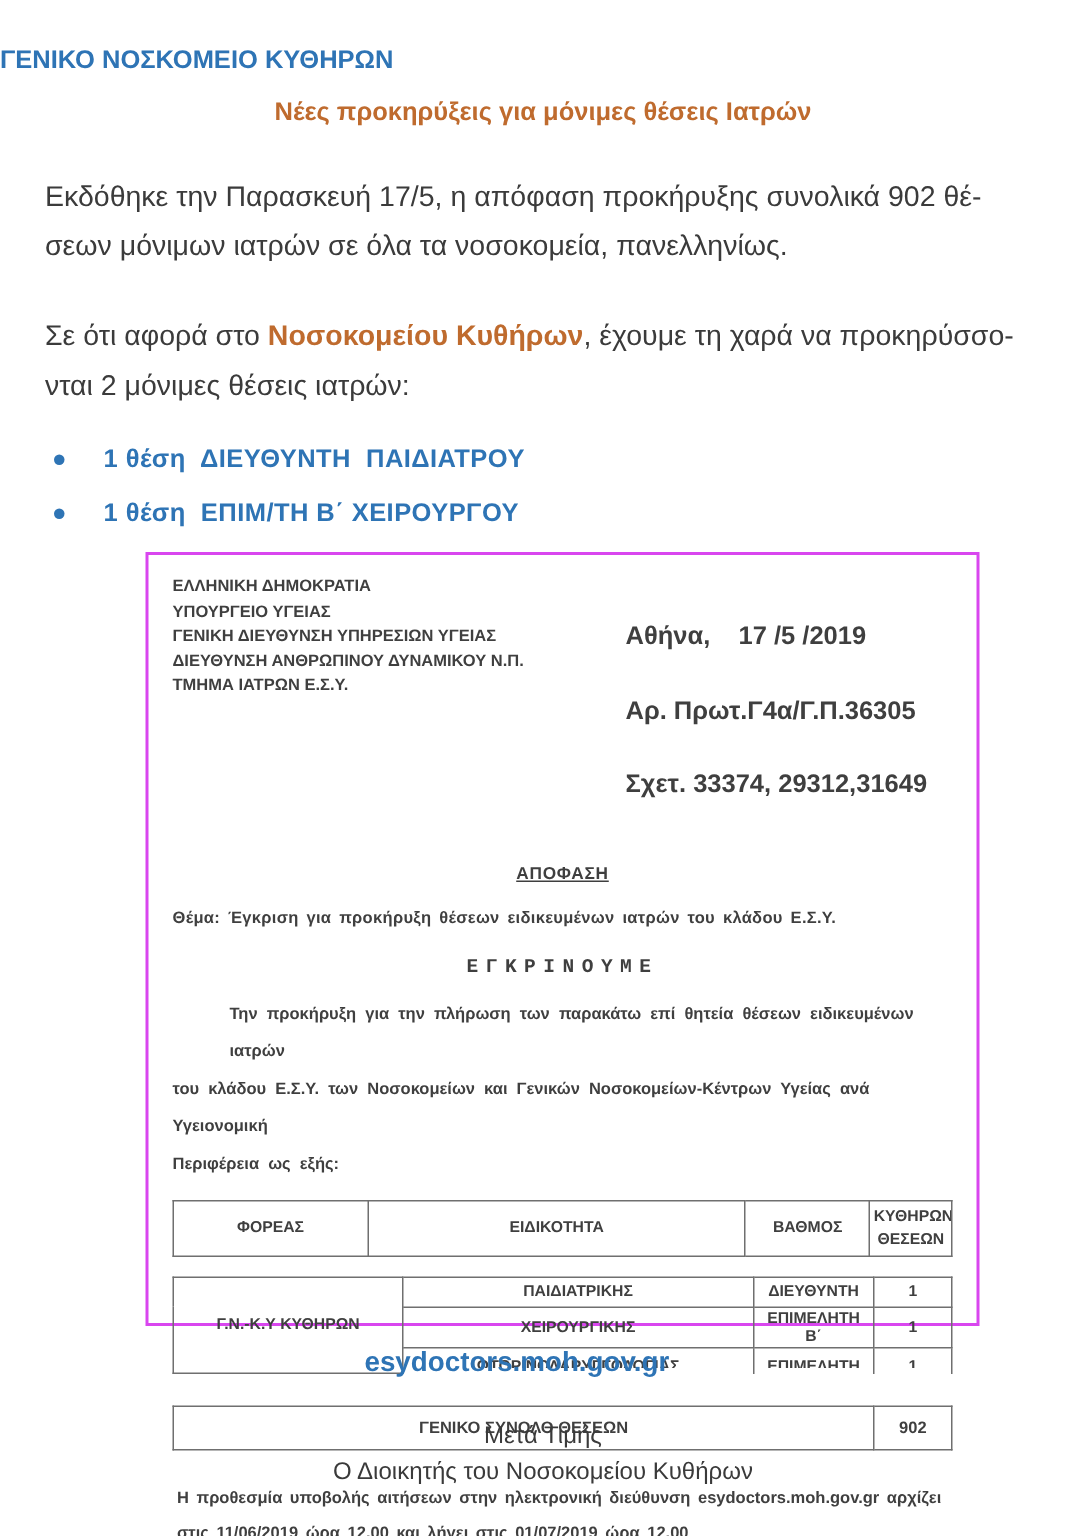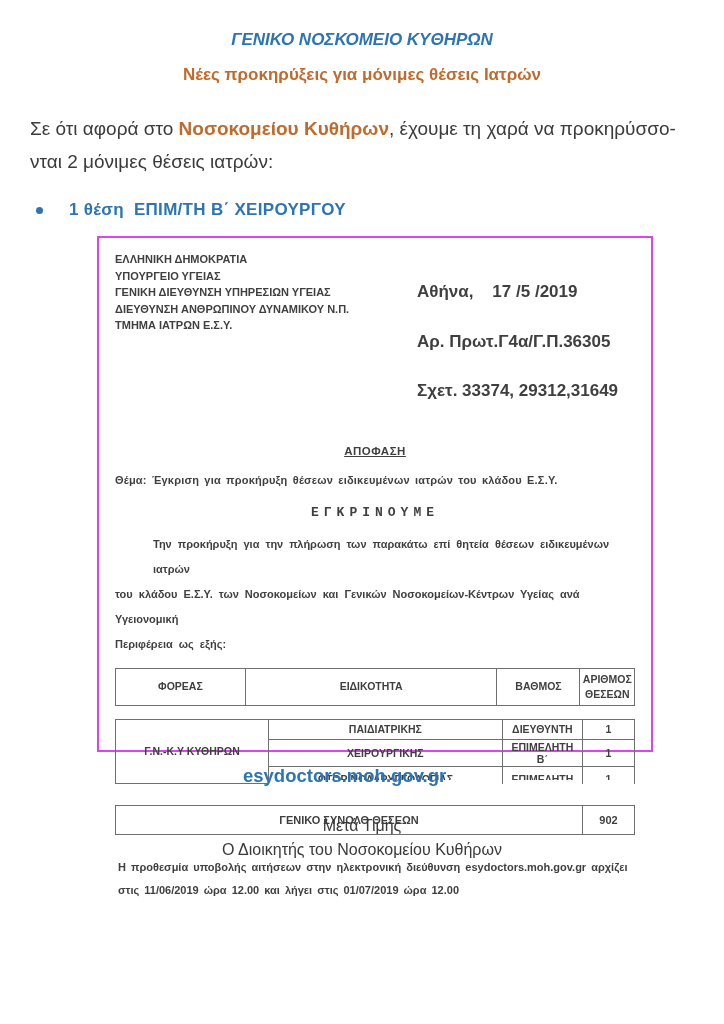--- a/index.html
+++ b/index.html
@@ -1,21 +1,21 @@
 <!DOCTYPE html>
 <html><head>
 <meta charset="utf-8">
 <style>
   * { margin:0; padding:0; box-sizing:border-box; }
   html,body { width:724px; height:1024px; background:#ffffff;
     font-family:"Liberation Sans","DejaVu Sans",sans-serif; color:#3b3b3b; }
 
   .page { width:724px; height:1024px; overflow:hidden; }
 
-  .title { margin-top:30px; text-align:center; font-size:17px; font-weight:bold; color:#2e74b5;font-style:italic; }
+  .title { margin-top:30px; text-align:left; font-size:17px; font-weight:bold; color:#2e74b5; }
   .subtitle { margin-top:15px; text-align:center; font-size:17px; font-weight:bold; color:#bf6b2e; }
 
   .intro { margin:30px 28px 0 30px; font-size:19px; line-height:33px; color:#3b3b3b; }
   .para2 { margin:27px 28px 0 30px; font-size:19px; line-height:33px; color:#3b3b3b; }
   .para2 .hl { color:#bf6b2e; font-weight:bold; }
 
   .bullets { margin:22px 0 0 36px; }
   .bullet-row { display:flex; align-items:center; margin-bottom:16px; }
   .dot { width:7px; height:7px; border-radius:50%; background:#2e74b5; margin-right:26px; flex:0 0 auto; }
   .bullet-label { color:#2e74b5; font-weight:bold; font-size:17px; letter-spacing:0.3px; white-space:pre; }
@@ -54,27 +54,35 @@
   .closing { margin-top:27px; text-align:center; font-size:16px; color:#3a3a3a; line-height:24px; }
 </style>
 </head>
 <body>
 
 <div class="page">
 
   <div class="title">ΓΕΝΙΚΟ ΝΟΣΚΟΜΕΙΟ ΚΥΘΗΡΩΝ</div>
   <div class="subtitle">Νέες προκηρύξεις για μόνιμες θέσεις Ιατρών</div>
 
+  <div class="intro">
+    <div>Εκδόθηκε την Παρασκευή 17/5, η απόφαση προκήρυξης συνολικά 902 θέ-</div>
+    <div>σεων μόνιμων ιατρών σε όλα τα νοσοκομεία, πανελληνίως.</div>
+  </div>
 
   <div class="para2">
     <div><span>Σε ότι αφορά στο </span><span class="hl">Νοσοκομείου Κυθήρων</span><span>, έχουμε τη χαρά να προκηρύσσο-</span></div>
     <div>νται 2 μόνιμες θέσεις ιατρών:</div>
   </div>
 
   <div class="bullets">
+    <div class="bullet-row">
+      <span class="dot"></span>
+      <span class="bullet-label">1 θέση  ΔΙΕΥΘΥΝΤΗ  ΠΑΙΔΙΑΤΡΟΥ</span>
+    </div>
     <div class="bullet-row">
       <span class="dot"></span>
       <span class="bullet-label">1 θέση  ΕΠΙΜ/ΤΗ Β΄ ΧΕΙΡΟΥΡΓΟΥ</span>
     </div>
   </div>
 
   <div class="doc">
     <div class="doc-head">
       <div class="sender">
         <div>ΕΛΛΗΝΙΚΗ ΔΗΜΟΚΡΑΤΙΑ</div>
@@ -99,21 +107,21 @@
       <div>του κλάδου Ε.Σ.Υ. των Νοσοκομείων και Γενικών Νοσοκομείων-Κέντρων Υγείας  ανά Υγειονομική</div>
       <div>Περιφέρεια ως εξής:</div>
     </div>
 
     <table class="tbl-header">
       <tbody>
           <tr>
         <td style="width:25%">ΦΟΡΕΑΣ</td>
         <td style="width:48.5%">ΕΙΔΙΚΟΤΗΤΑ</td>
         <td style="width:16%">ΒΑΘΜΟΣ</td>
-        <td style="width:10.5%">ΑΡΙΘΜΟΣ ΘΕΣΕΩΝ</td>
+        <td style="width:10.5%">ΚΥΘΗΡΩΝ ΘΕΣΕΩΝ</td>
       </tr>
     </tbody>
       </table>
 
     <table class="tbl-rows">
       <tbody>
           <tr>
         <td style="width:29.5%" rowspan="3">Γ.Ν.-Κ.Υ ΚΥΘΗΡΩΝ</td>
         <td style="width:45%">ΠΑΙΔΙΑΤΡΙΚΗΣ</td>
         <td style="width:15.5%">ΔΙΕΥΘΥΝΤΗ</td>

